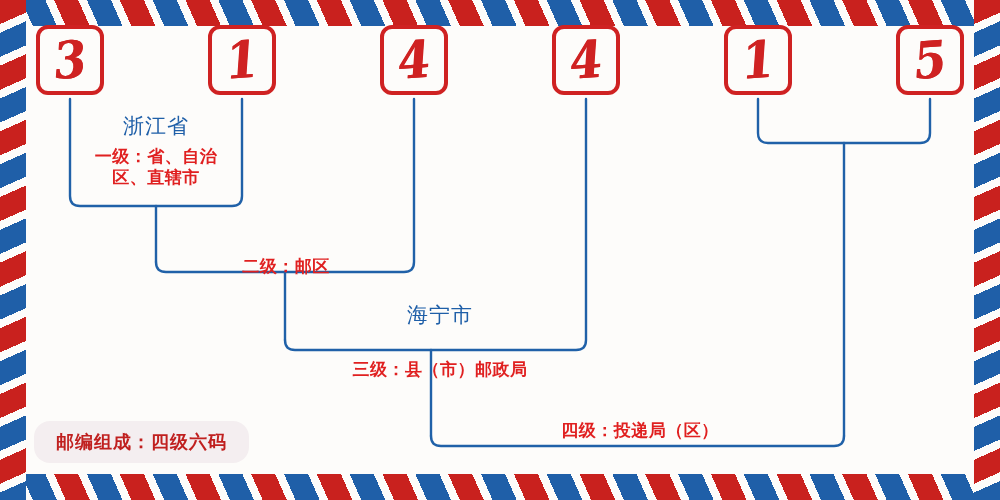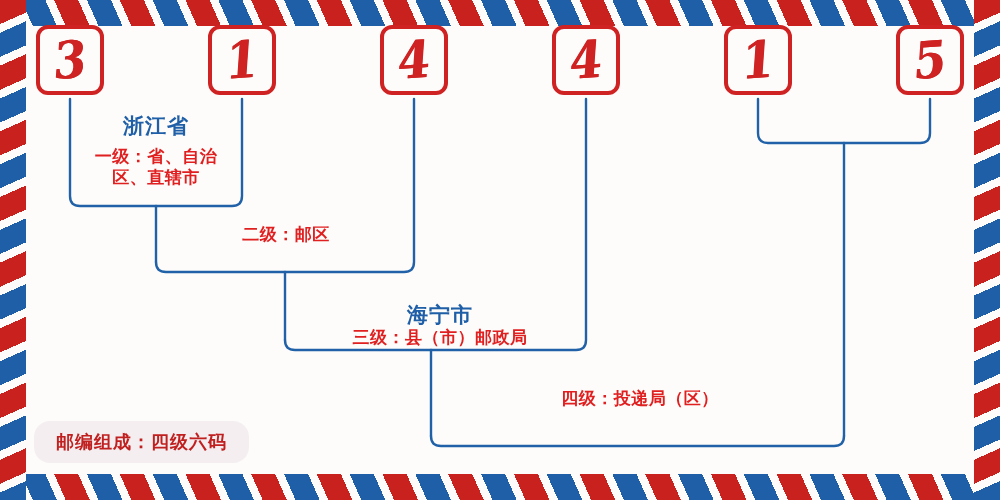--- a/index.html
+++ b/index.html
@@ -50,29 +50,29 @@
     letter-spacing:0;
     text-shadow:0.5px 0 0 #cf2222;
   }
 
   
   #wires{position:absolute;left:0;top:0;width:1000px;height:500px;}
 
   
   .group{position:absolute;text-align:center;}
   .g-title{
-    color:#1f5fa8;font-weight:700;
+    color:#1f5fa8;font-weight:400;
     font-family:"Liberation Serif","DejaVu Serif",serif;
     font-size:21px;line-height:1.15;letter-spacing:1px;
     white-space:nowrap;
   }
   .g-sub{
     color:#e02020;font-weight:700;
     font-family:"DejaVu Sans","Liberation Sans",sans-serif;
-    font-size:17px;line-height:1.25;letter-spacing:0.5px;
+    font-size:17px;line-height:1.25;letter-spacing:0.5px;margin-top:32px;
   }
   .g-sub.narrow{width:150px;margin:8px auto;}
 
   
   .badge{
     position:absolute;left:34px;top:421px;
     padding:9px 22px;border-radius:16px;
     background:#f4eef0;
     color:#c0201f;font-weight:700;
     font-family:Liberation Serif, serif;

